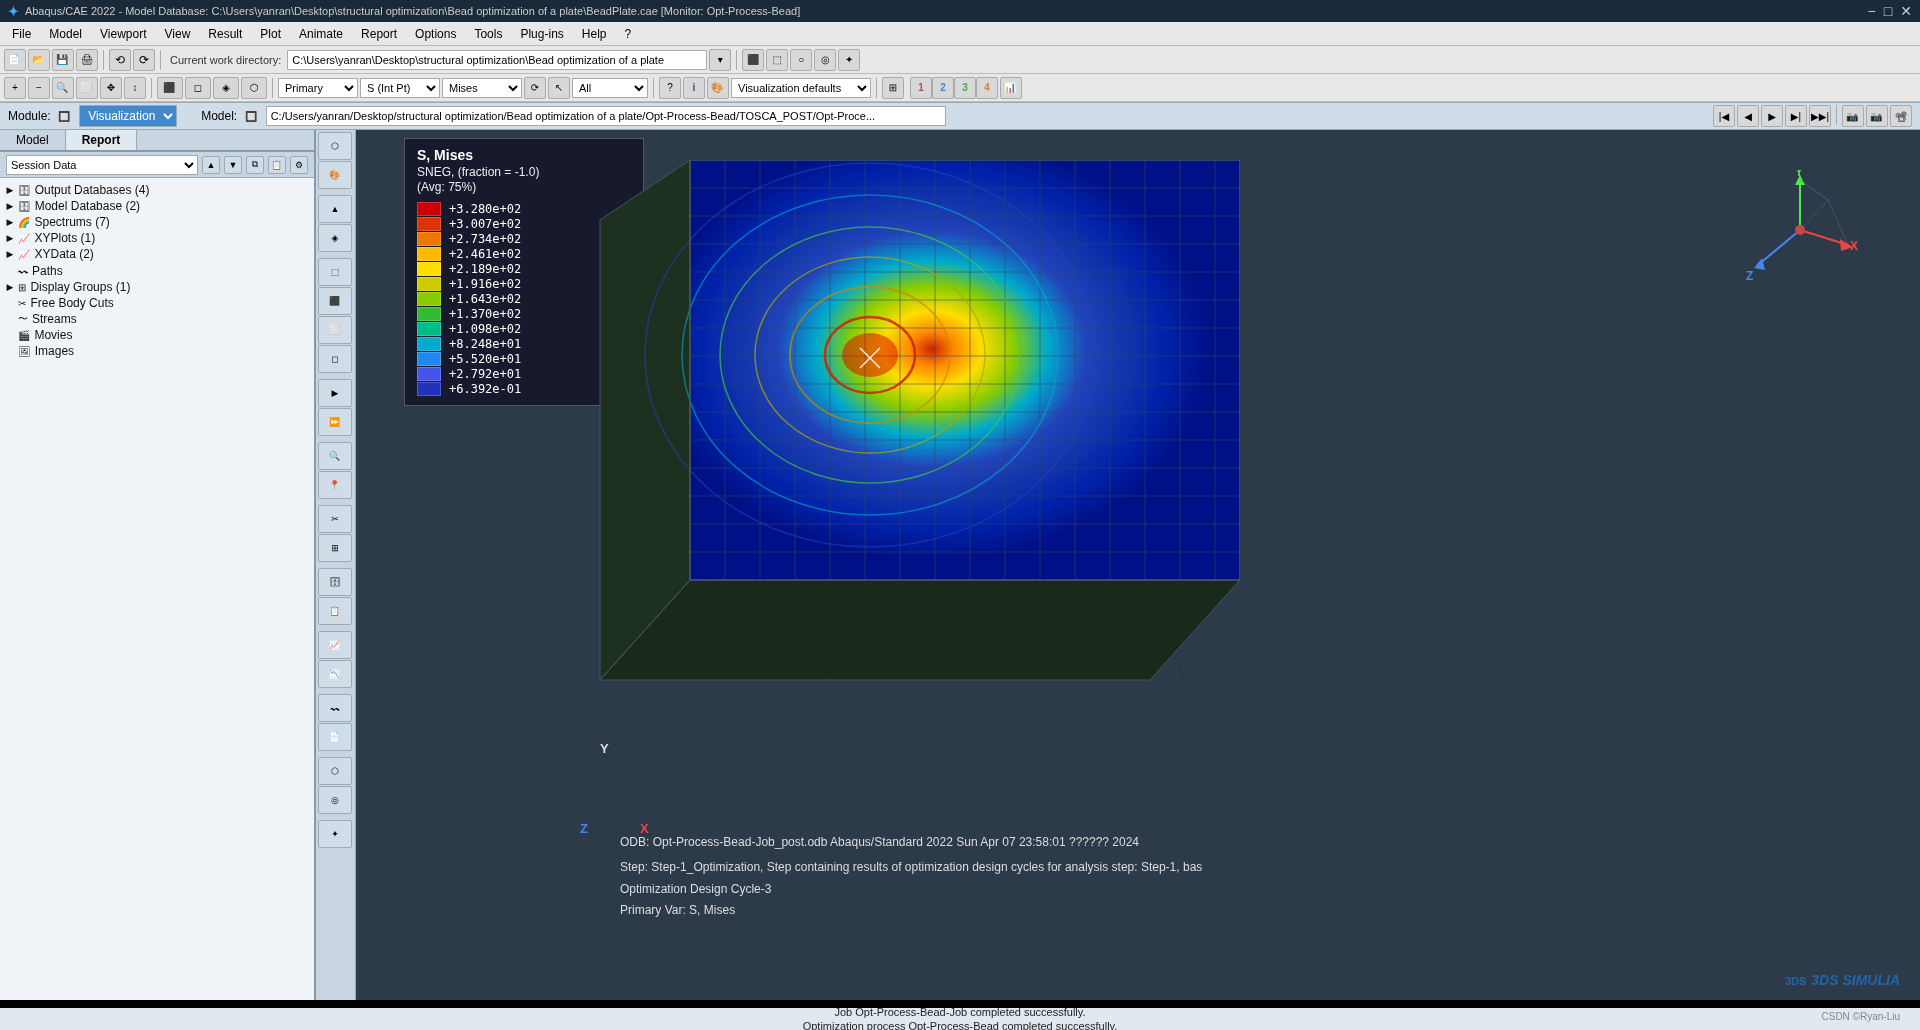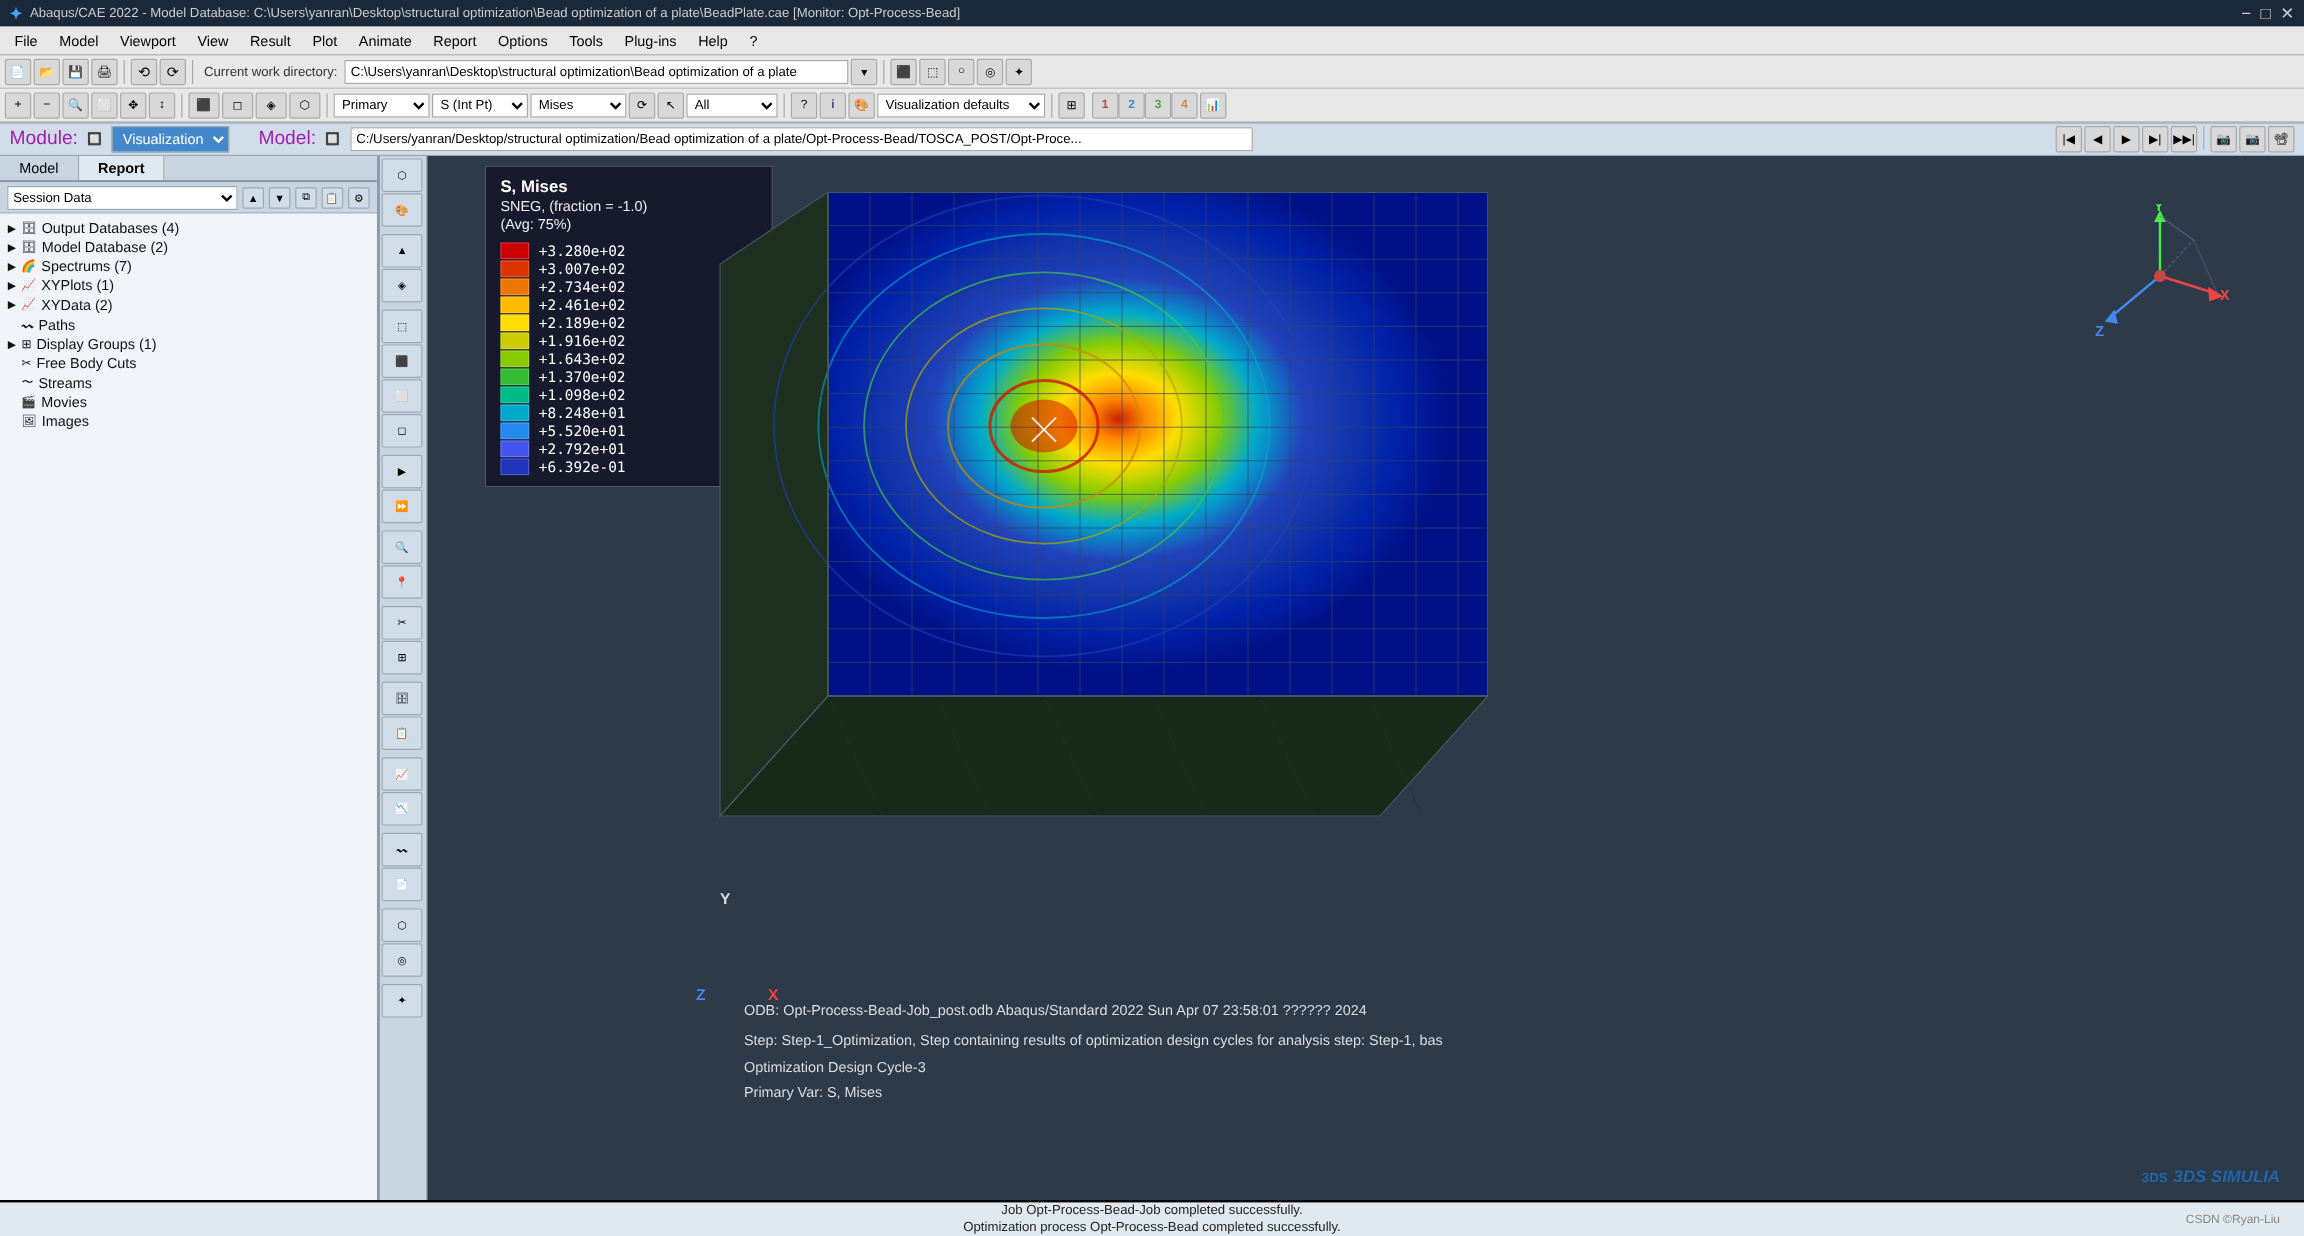--- a/index.html
+++ b/index.html
@@ -268,31 +268,31 @@
       right: 20px;
       color: #4488cc;
       font-size: 18px;
       font-weight: bold;
     }
 
     
     #statusbar {
       height: 30px;
       background: #e0e8f0;
-      border-top: 2px solid #000000;
+      border-top: 8px solid #000000;
       display: flex;
       align-items: center;
       padding: 0 8px;
       font-size: 11px;
       color: #222;
       flex-direction: column;
       justify-content: center;
     }
     .status-line { line-height: 1.3; }
-    .module-label { font-size: 16px; color: #a21caf; }
+    .module-label { font-size: 12px; color: #000000; }
     .module-select {
       height: 22px;
       font-size: 12px;
       border: 1px solid #9aabb8;
       background: #4488cc;
       color: #fff;
       padding: 0 4px;
     }
 
     
@@ -398,21 +398,21 @@
 </div>
 
 <div id="module-model-bar">
   <span class="module-label">Module:</span>
   <span style="font-size:10px;color:#666;">🔲</span>
   <select class="module-select">
     <option>Visualization</option>
   </select>
   <span class="module-label" style="margin-left:16px;">Model:</span>
   <span style="font-size:10px;color:#666;">🔲</span>
-  <input class="tb-input" style="width: 752px; font-size: 11px;" readonly="" value="C:/Users/yanran/Desktop/structural optimization/Bead optimization of a plate/Opt-Process-Bead/TOSCA_POST/Opt-Proce...">
+  <input class="tb-input" style="width: 680px; font-size: 11px;" readonly="" value="C:/Users/yanran/Desktop/structural optimization/Bead optimization of a plate/Opt-Process-Bead/TOSCA_POST/Opt-Proce...">
 
   <div style="display:flex;gap:2px;margin-left:auto;">
     <div class="tb-btn">|◀</div>
     <div class="tb-btn">◀</div>
     <div class="tb-btn">▶</div>
     <div class="tb-btn">▶|</div>
     <div class="tb-btn">▶▶|</div>
     <div class="tb-separator"></div>
     <div class="tb-btn">📷</div>
     <div class="tb-btn">📷</div>

